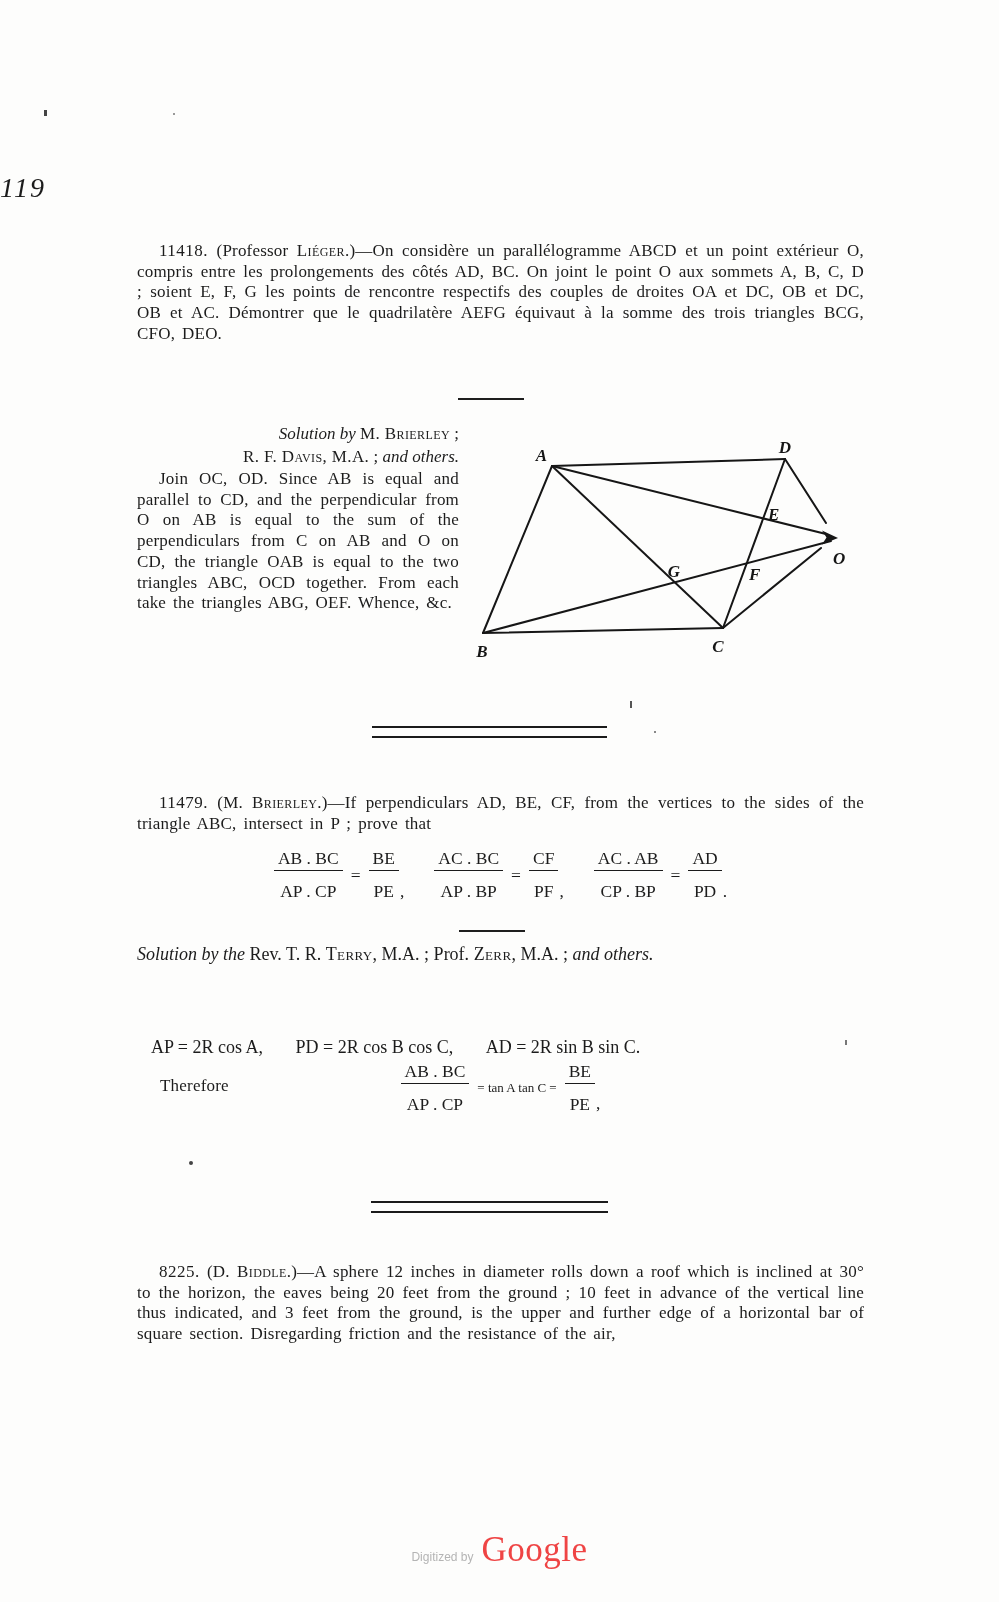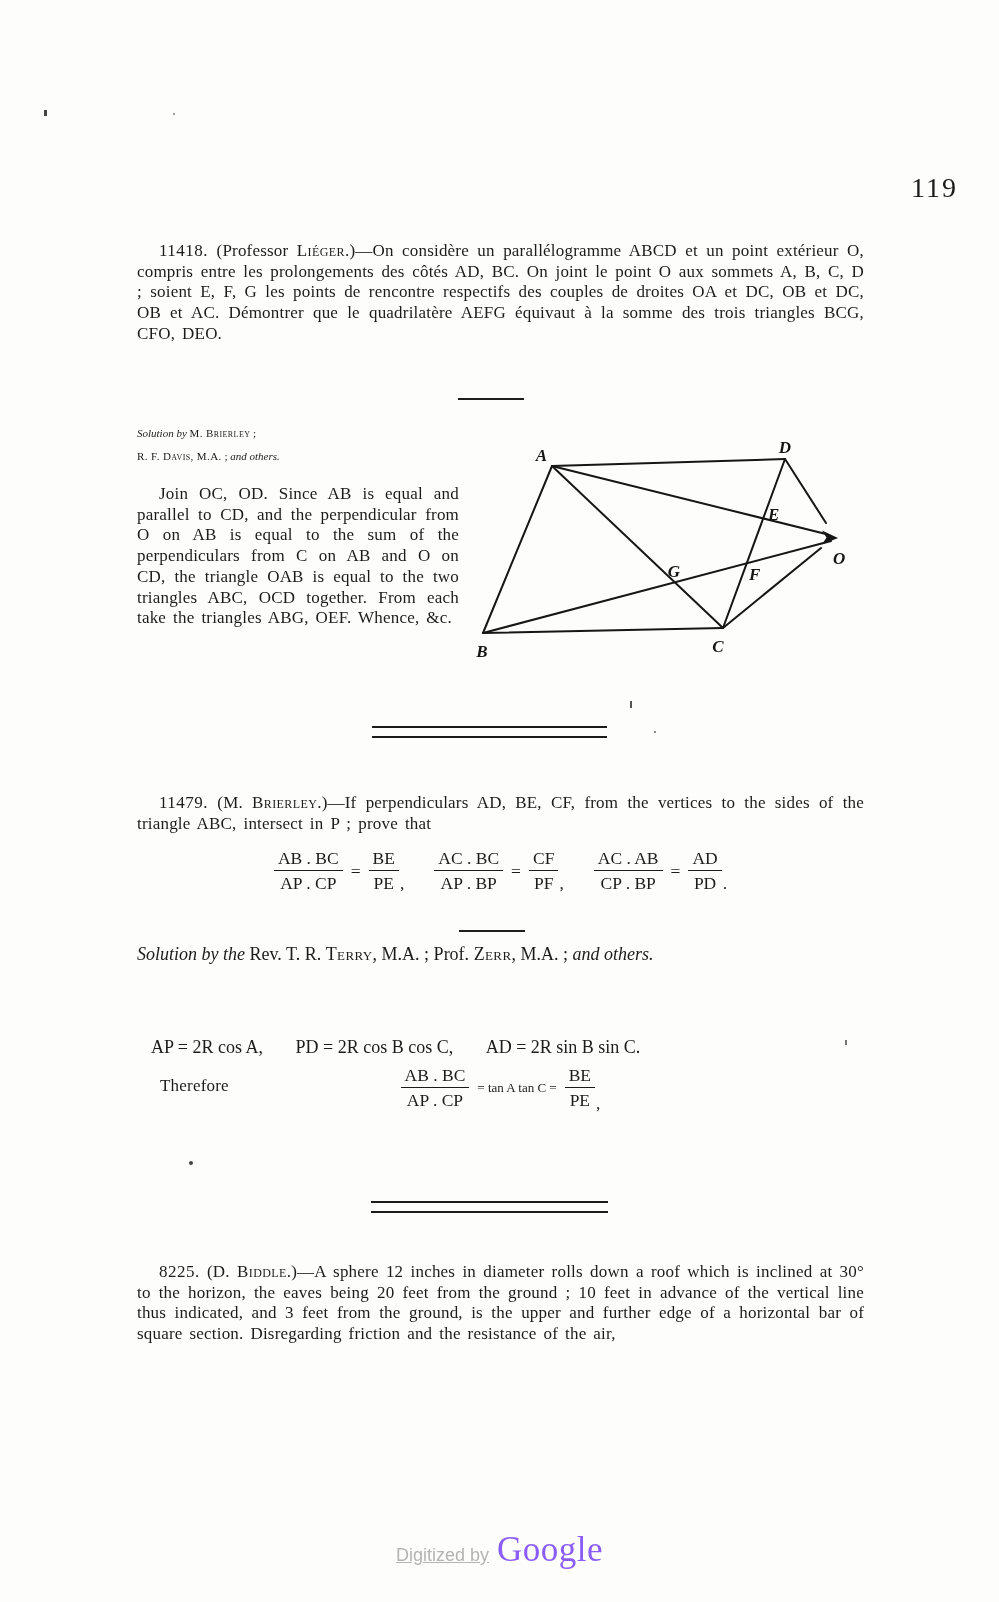--- a/index.html
+++ b/index.html
@@ -2,49 +2,49 @@
 <html><head>
 <meta charset="utf-8">
 <style>
   html,body{margin:0;padding:0;background:#ffffff;}
   .page{
     position:relative;width:999px;height:1602px;background:#fdfdfc;
     font-family:"Liberation Serif", serif;color:#1c1c1c;overflow:hidden;
   }
   .abs{position:absolute;}
   .page-number{
-    position:absolute;top:172px;left:0;width:958px;text-align:right;
-    font-size:28px;letter-spacing:2px;
+    position:absolute;top:172px;left:0;width:958px;text-align:left;
+    font-size:28px;letter-spacing:2px;font-style:italic;
   }
   .para{
     font-size:17px;line-height:20.7px;text-align:justify;text-indent:22px;
     margin:0;letter-spacing:0.2px;word-spacing:2.5px;
   }
   .pnum{font-weight:normal;letter-spacing:0.5px;}
   .sc{font-variant:small-caps;letter-spacing:0.4px;}
   .rule{position:absolute;background:#1e1e1e;height:2.4px;}
   .rule-double{position:absolute;height:8px;border-top:2.2px solid #1b1b1b;border-bottom:2.2px solid #1b1b1b;}
-  .sol-header{text-align:left;font-size:11px;line-height:23px;margin-bottom:16px;}
+  .sol-header{text-align:right;font-size:17px;line-height:23px;margin-bottom:1px;}
   .sol-left{position:absolute;left:137px;top:0;width:322px;}
   .eq-row{position:absolute;left:137px;width:727px;display:flex;justify-content:center;align-items:center;}
   .eq-group{display:inline-flex;align-items:center;margin:0 15px;font-size:17.5px;}
   .frac{display:inline-flex;flex-direction:column;text-align:center;line-height:21px;}
   .frac .fnum{border-bottom:1.7px solid #1b1b1b;padding:0 4px 1px 4px;}
-  .frac .fden{padding:2px 4px 0 4px;}
+  .frac .fden{padding:2px 4px 0 4px;margin-top:8px;}
   .eqsign{margin:0 8px;}
   .tail{align-self:flex-end;margin-left:1px;}
   .line-plain{position:absolute;font-size:17px;letter-spacing:0.2px;word-spacing:2.5px;}
   .center-line{position:absolute;left:137px;width:727px;font-size:18px;}
   .eqline-part{margin:0 14px;white-space:nowrap;}
   .watermark{
     position:absolute;top:1530px;left:0;width:999px;display:flex;
     justify-content:center;align-items:baseline;gap:8px;
   }
-  .wm-pre{font-family:"Liberation Sans", sans-serif;font-size:18px;color:#b4b4b4;text-decoration:underline;}
-  .wm-logo{font-family:"Liberation Serif", serif;font-size:35px;color:#8b5cf6;letter-spacing:0.5px;}
+  .wm-pre{font-family:"Liberation Sans", sans-serif;font-size:12px;color:#b4b4b4;}
+  .wm-logo{font-family:"Liberation Serif", serif;font-size:35px;color:#ef4444;letter-spacing:0.5px;}
   .speck{position:absolute;background:#444;}
   svg text{font-family:"Liberation Serif", serif;font-style:italic;font-weight:bold;font-size:17px;fill:#161616;}
 </style>
 </head>
 <body>
 
 <div class="page">
 
   <div class="speck" style="left:44px;top:110px;width:3px;height:6px;"></div>
   <div class="speck" style="left:173px;top:113px;width:2px;height:2px;background:#999;"></div>

